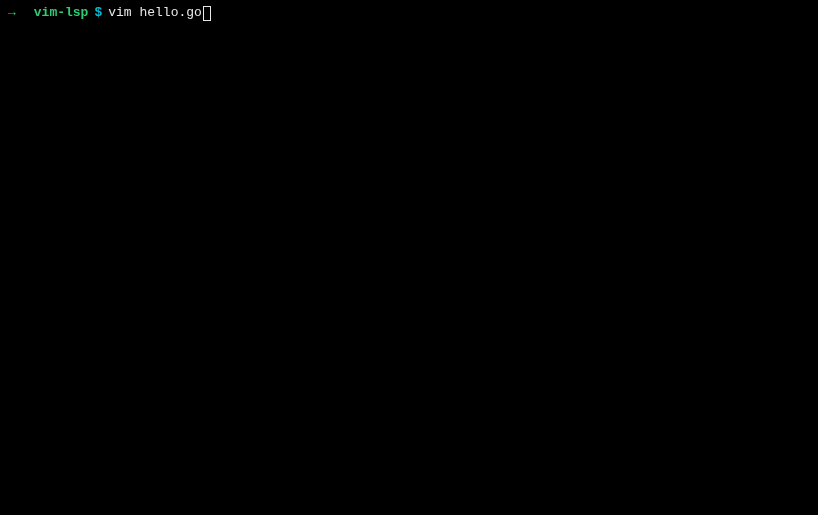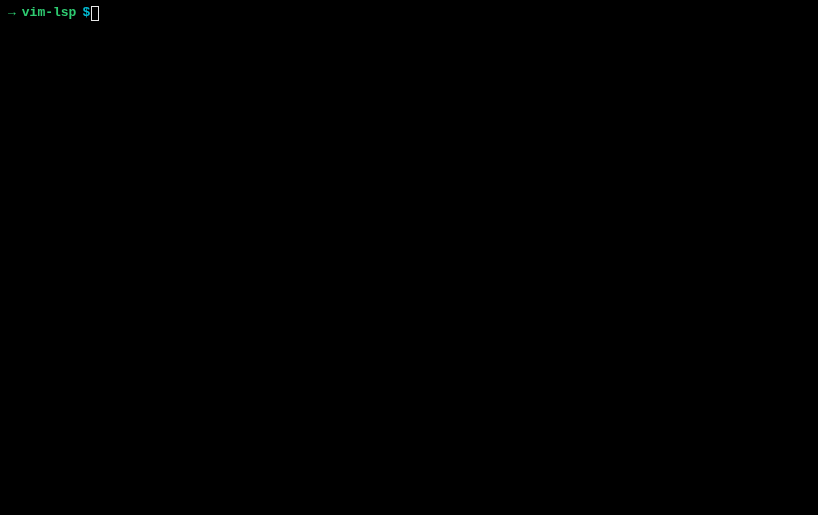--- a/index.html
+++ b/index.html
@@ -26,21 +26,21 @@
       align-items: center;
       white-space: pre;
     }
     .arrow {
       color: #2ecc71;
       font-weight: bold;
     }
     .dir {
       color: #2ecc71;
       font-weight: bold;
-      margin-left: 6px;
+      margin-left: 18px;
     }
     .dollar {
       color: #00bcd4;
       font-weight: bold;
       margin-left: 6px;
     }
     .command {
       color: #e8e8e8;
       margin-left: 6px;
     }
@@ -54,15 +54,16 @@
     }
   </style>
 </head>
 <body>
 
 <div class="terminal">
   <div class="prompt-line">
     <span class="arrow">→</span>
     <span class="dir">vim-lsp</span>
     <span class="dollar">$</span>
+    <span class="command">vim hello.go</span>
     <span class="cursor"></span>
   </div>
 </div>
 
 </body></html>

